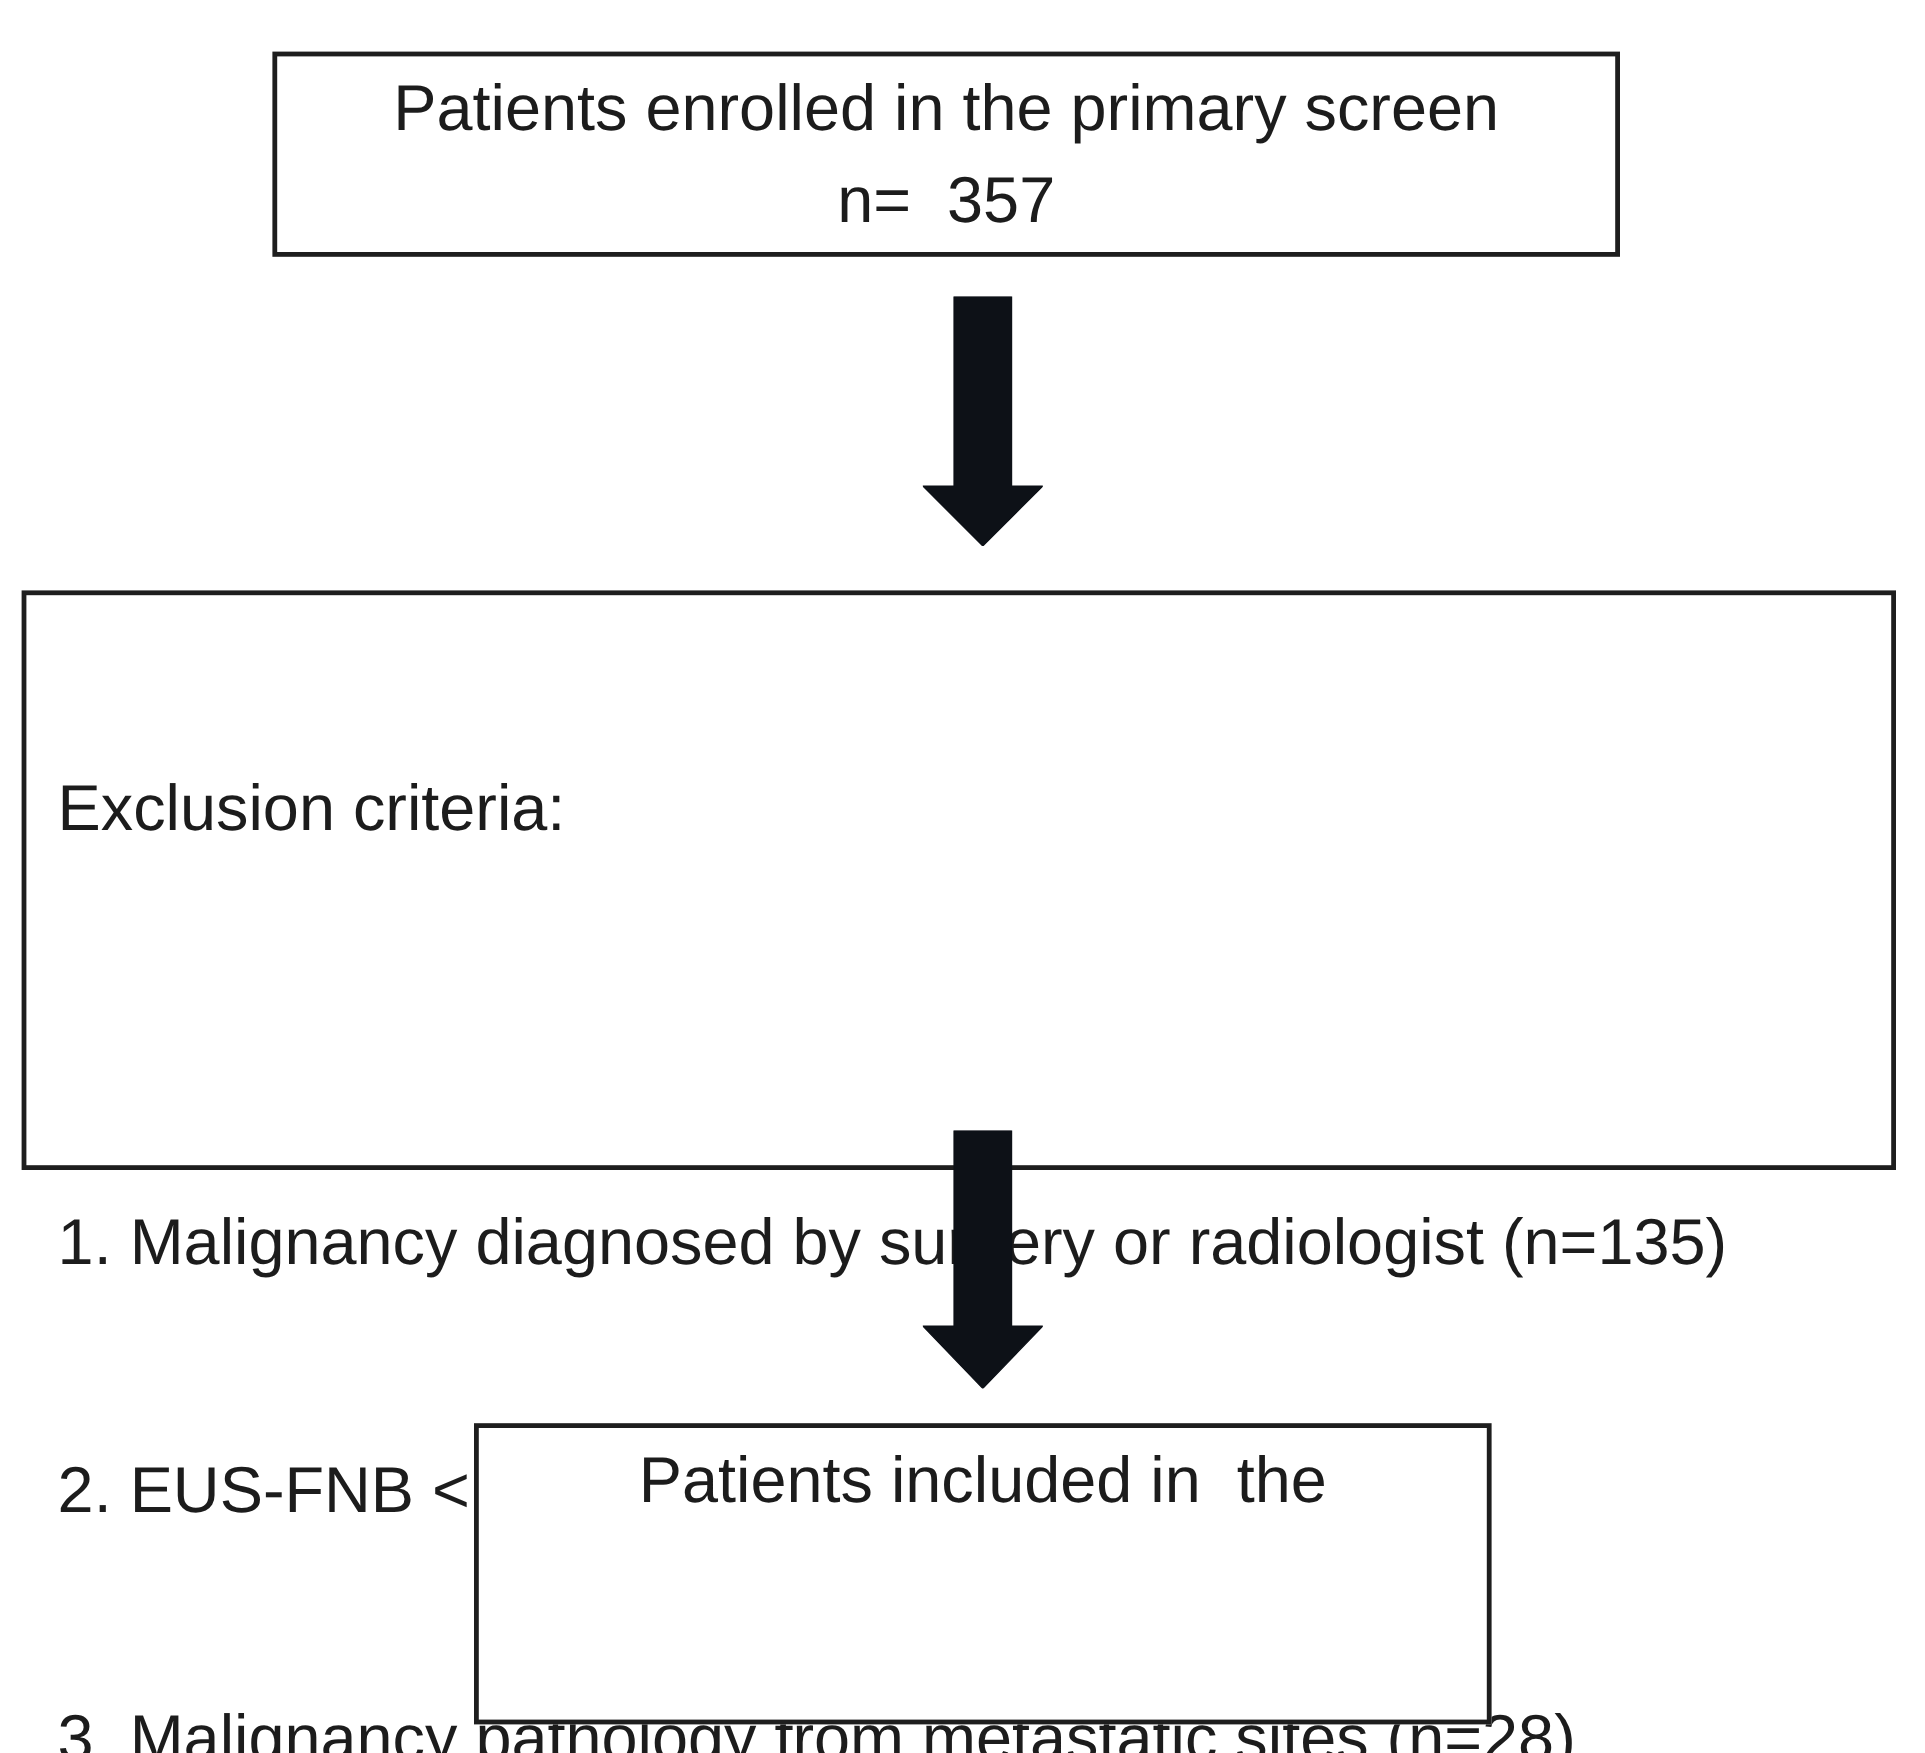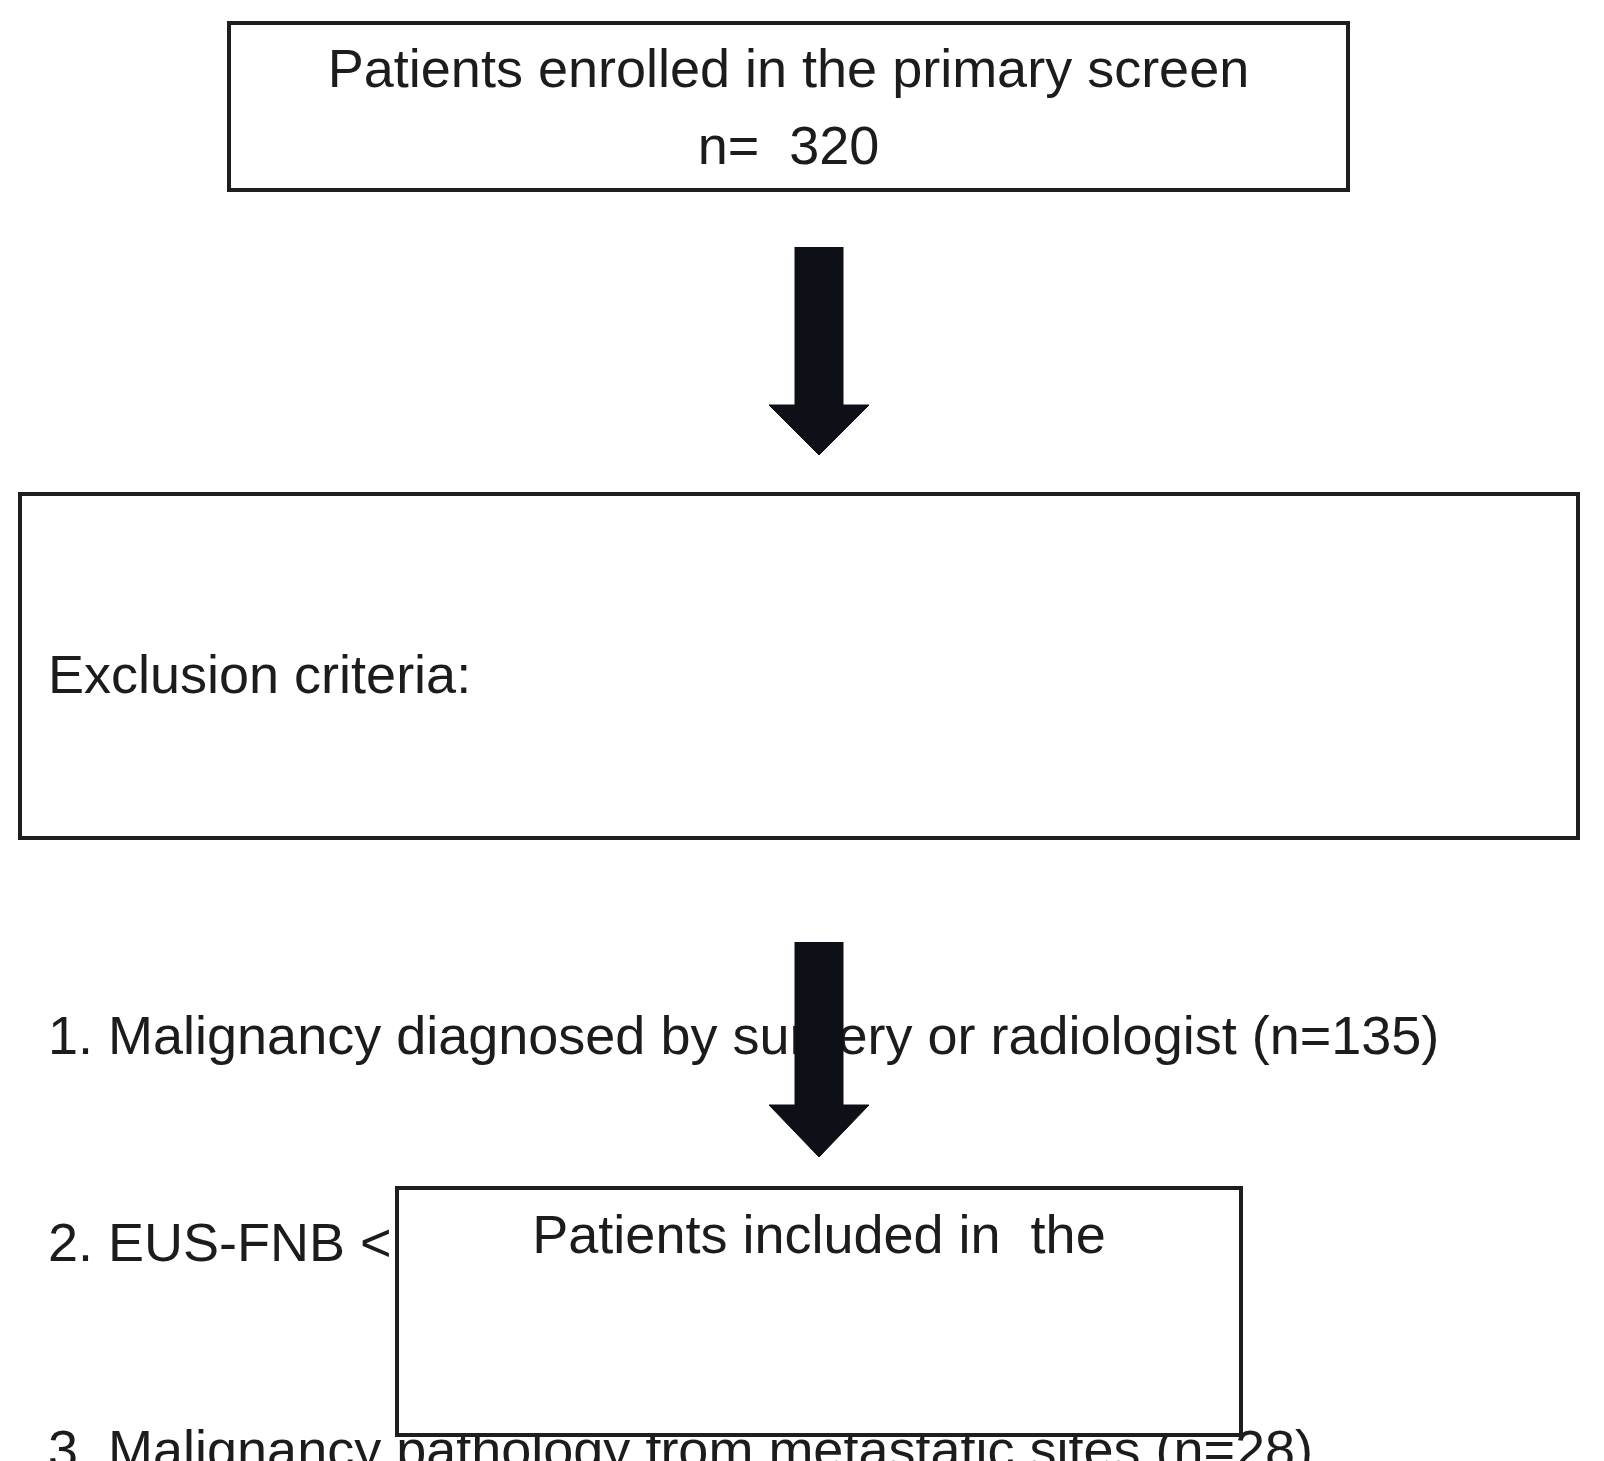--- a/index.html
+++ b/index.html
@@ -17,37 +17,37 @@
     overflow: hidden;
   }
   .flow-box {
     position: absolute;
     box-sizing: border-box;
     border: 4px solid #1e1e1e;
     background: #ffffff;
   }
   .box-top {
     left: 227px;
-    top: 21px;
+    top: 43px;
     width: 1123px;
     height: 171px;
     display: flex;
     flex-direction: column;
     align-items: center;
     justify-content: center;
     text-align: center;
     font-size: 54px;
     line-height: 77px;
     white-space: pre-wrap;
   }
   .box-exclusion {
     left: 18px;
     top: 492px;
     width: 1562px;
-    height: 348px;
+    height: 483px;
     padding: 14px 20px 0 26px;
     font-size: 54px;
     white-space: pre-wrap;
   }
   .exclusion-heading {
     line-height: 80px;
   }
   .exclusion-items {
     margin-top: 32px;
   }
@@ -89,21 +89,21 @@
     top: 942px;
   }
 </style>
 </head>
 <body>
 
 <div class="canvas">
 
   <div class="flow-box box-top">
     <div>Patients enrolled in the primary screen</div>
-    <div>n=  320</div>
+    <div>n=  357</div>
   </div>
 
   <svg class="down-arrow arrow-1" width="100" height="208" viewBox="0 0 100 208" aria-hidden="true">
     <polygon points="26,0 74,0 74,158 100,158 50,208 0,158 26,158"></polygon>
   </svg>
 
   <div class="flow-box box-exclusion">
     <div class="exclusion-heading">Exclusion criteria:</div>
     <div class="exclusion-items">
       <div class="exclusion-item">1. Malignancy diagnosed by surgery or radiologist (n=135)</div>

